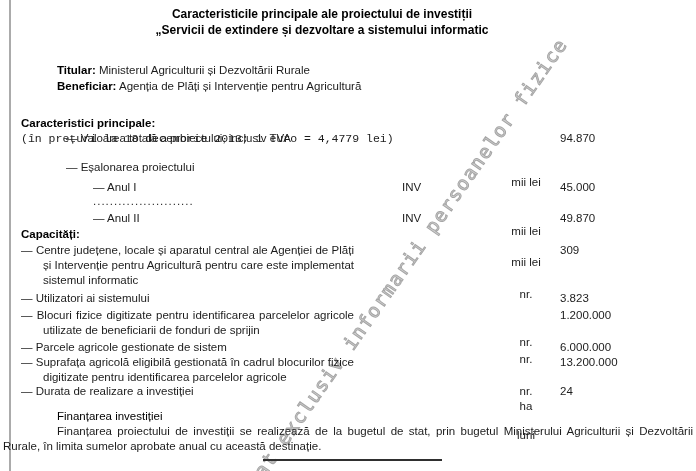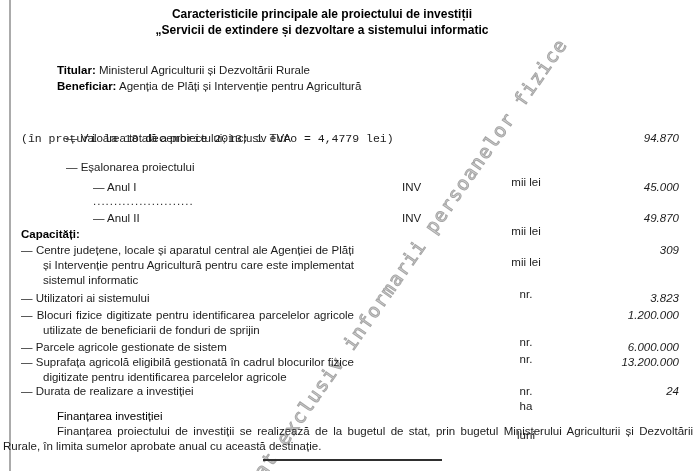--- a/index.html
+++ b/index.html
@@ -20,21 +20,21 @@
   .sect{position:absolute;left:21px;font-weight:bold;color:#000;}
   .row{position:absolute;left:0;width:696px;}
   .row > span, .row > div{position:absolute;top:0;}
   .c-desc{left:21px;width:333px;text-align:justify;padding-left:22px;text-indent:-22px;box-sizing:border-box;}
   .c-note{left:21px;top:15px;white-space:nowrap;font-family:Liberation Mono, monospace;}
   .c-plain{left:18px;white-space:nowrap;margin-left:48px;}
   .c-ind{left:93px;white-space:nowrap;}
   .c-dots{left:93px;letter-spacing:1px;color:#2a2a2a;}
   .c-inv{left:402px;}
   .c-unit{left:498px;width:56px;text-align:center;margin-top:44px;}
-  .c-val{left:560px;width:119px;text-align:right;font-style:italic;}
+  .c-val{left:560px;width:119px;text-align:left;}
   .fin-head{position:absolute;top:409px;left:57px;font-weight:normal;color:#000;}
   .fin-par{position:absolute;top:424px;left:3px;width:690px;text-align:justify;text-indent:54px;}
   .rule{position:absolute;top:459px;left:263px;width:179px;height:2px;background:#2f2f2f;}
 </style>
 </head>
 <body>
 
 <div class="page">
 
   <div class="scan-line"></div>
@@ -44,20 +44,21 @@
   <div class="title">
     <div>Caracteristicile principale ale proiectului de investiții</div>
     <div>„Servicii de extindere și dezvoltare a sistemului informatic</div>
   </div>
 
   <div class="info">
     <div><b>Titular:</b><span> Ministerul Agriculturii și Dezvoltării Rurale</span></div>
     <div><b>Beneficiar:</b><span> Agenția de Plăți și Intervenție pentru Agricultură</span></div>
   </div>
 
+  <div class="sect" style="top:116px">Caracteristici principale:</div>
 
   <div class="row" style="top:131px">
     <span class="c-plain">— Valoarea totală a proiectului, inclusiv TVA</span>
     <span class="c-unit">mii lei</span>
     <span class="c-val">94.870</span>
     <span class="c-note">(în prețuri la 18 decembrie 2013; 1 euro = 4,4779 lei)</span>
   </div>
 
   <div class="row" style="top:160px">
     <span class="c-plain">— Eșalonarea proiectului</span>

